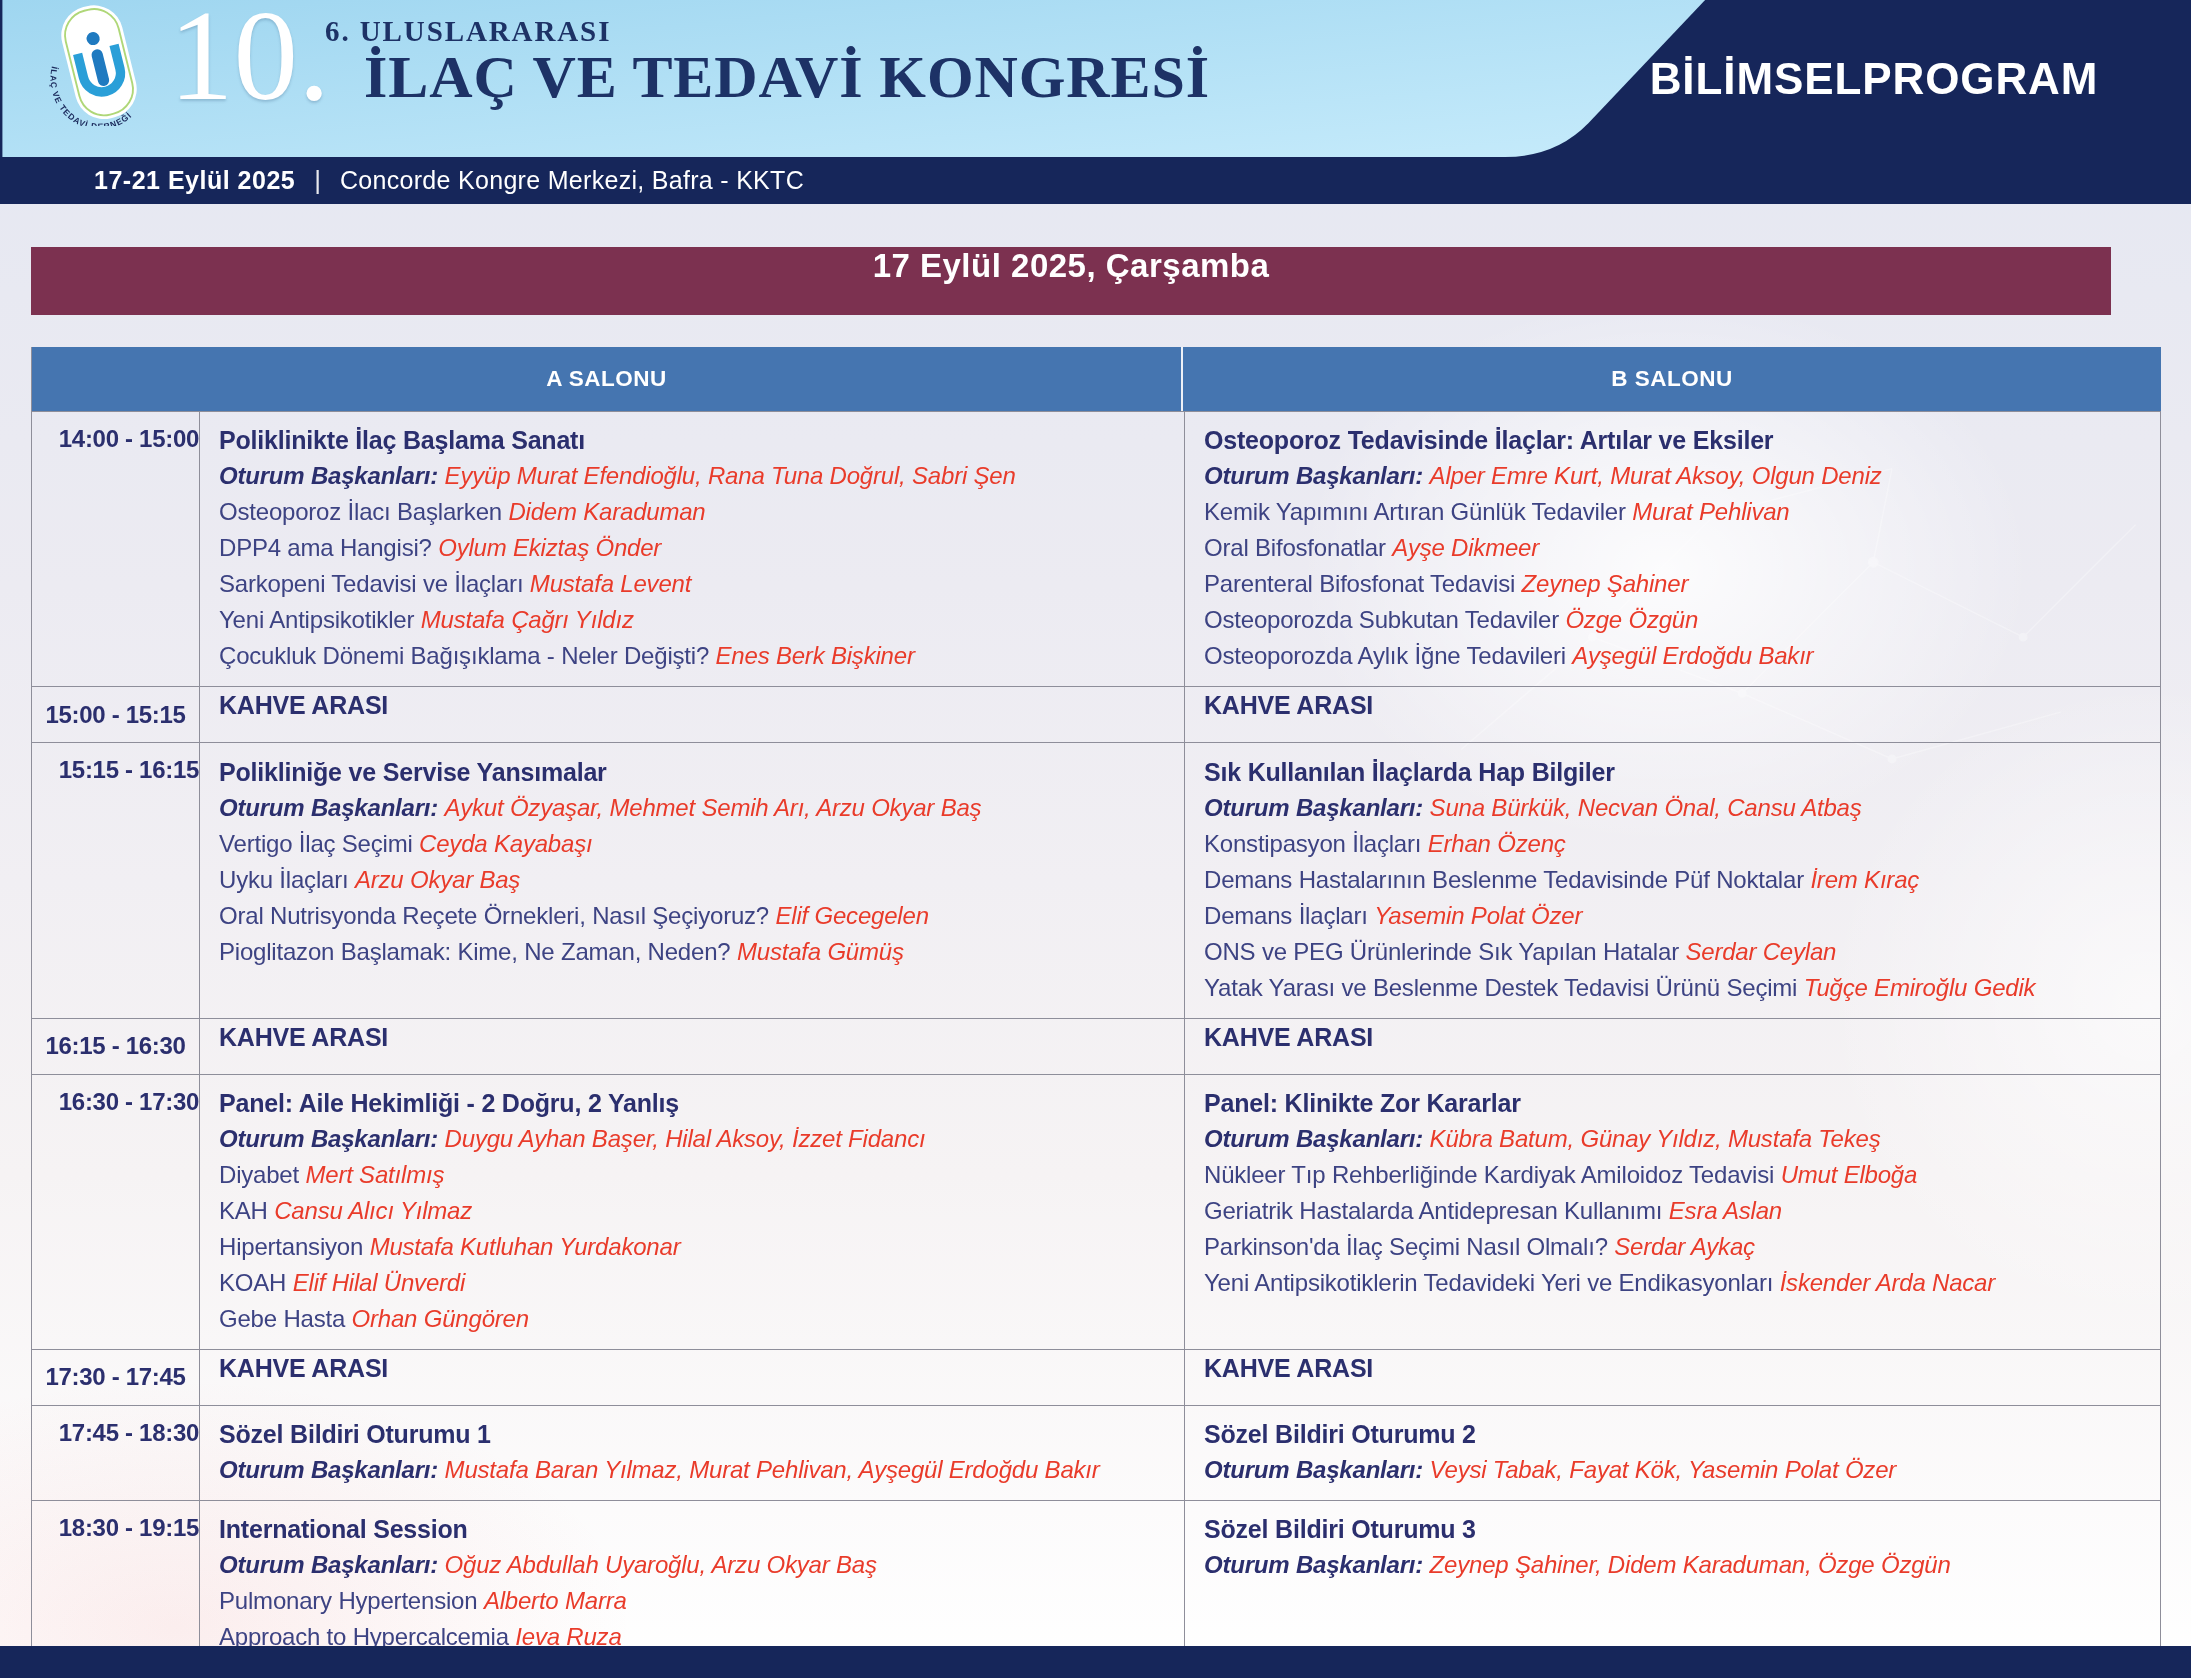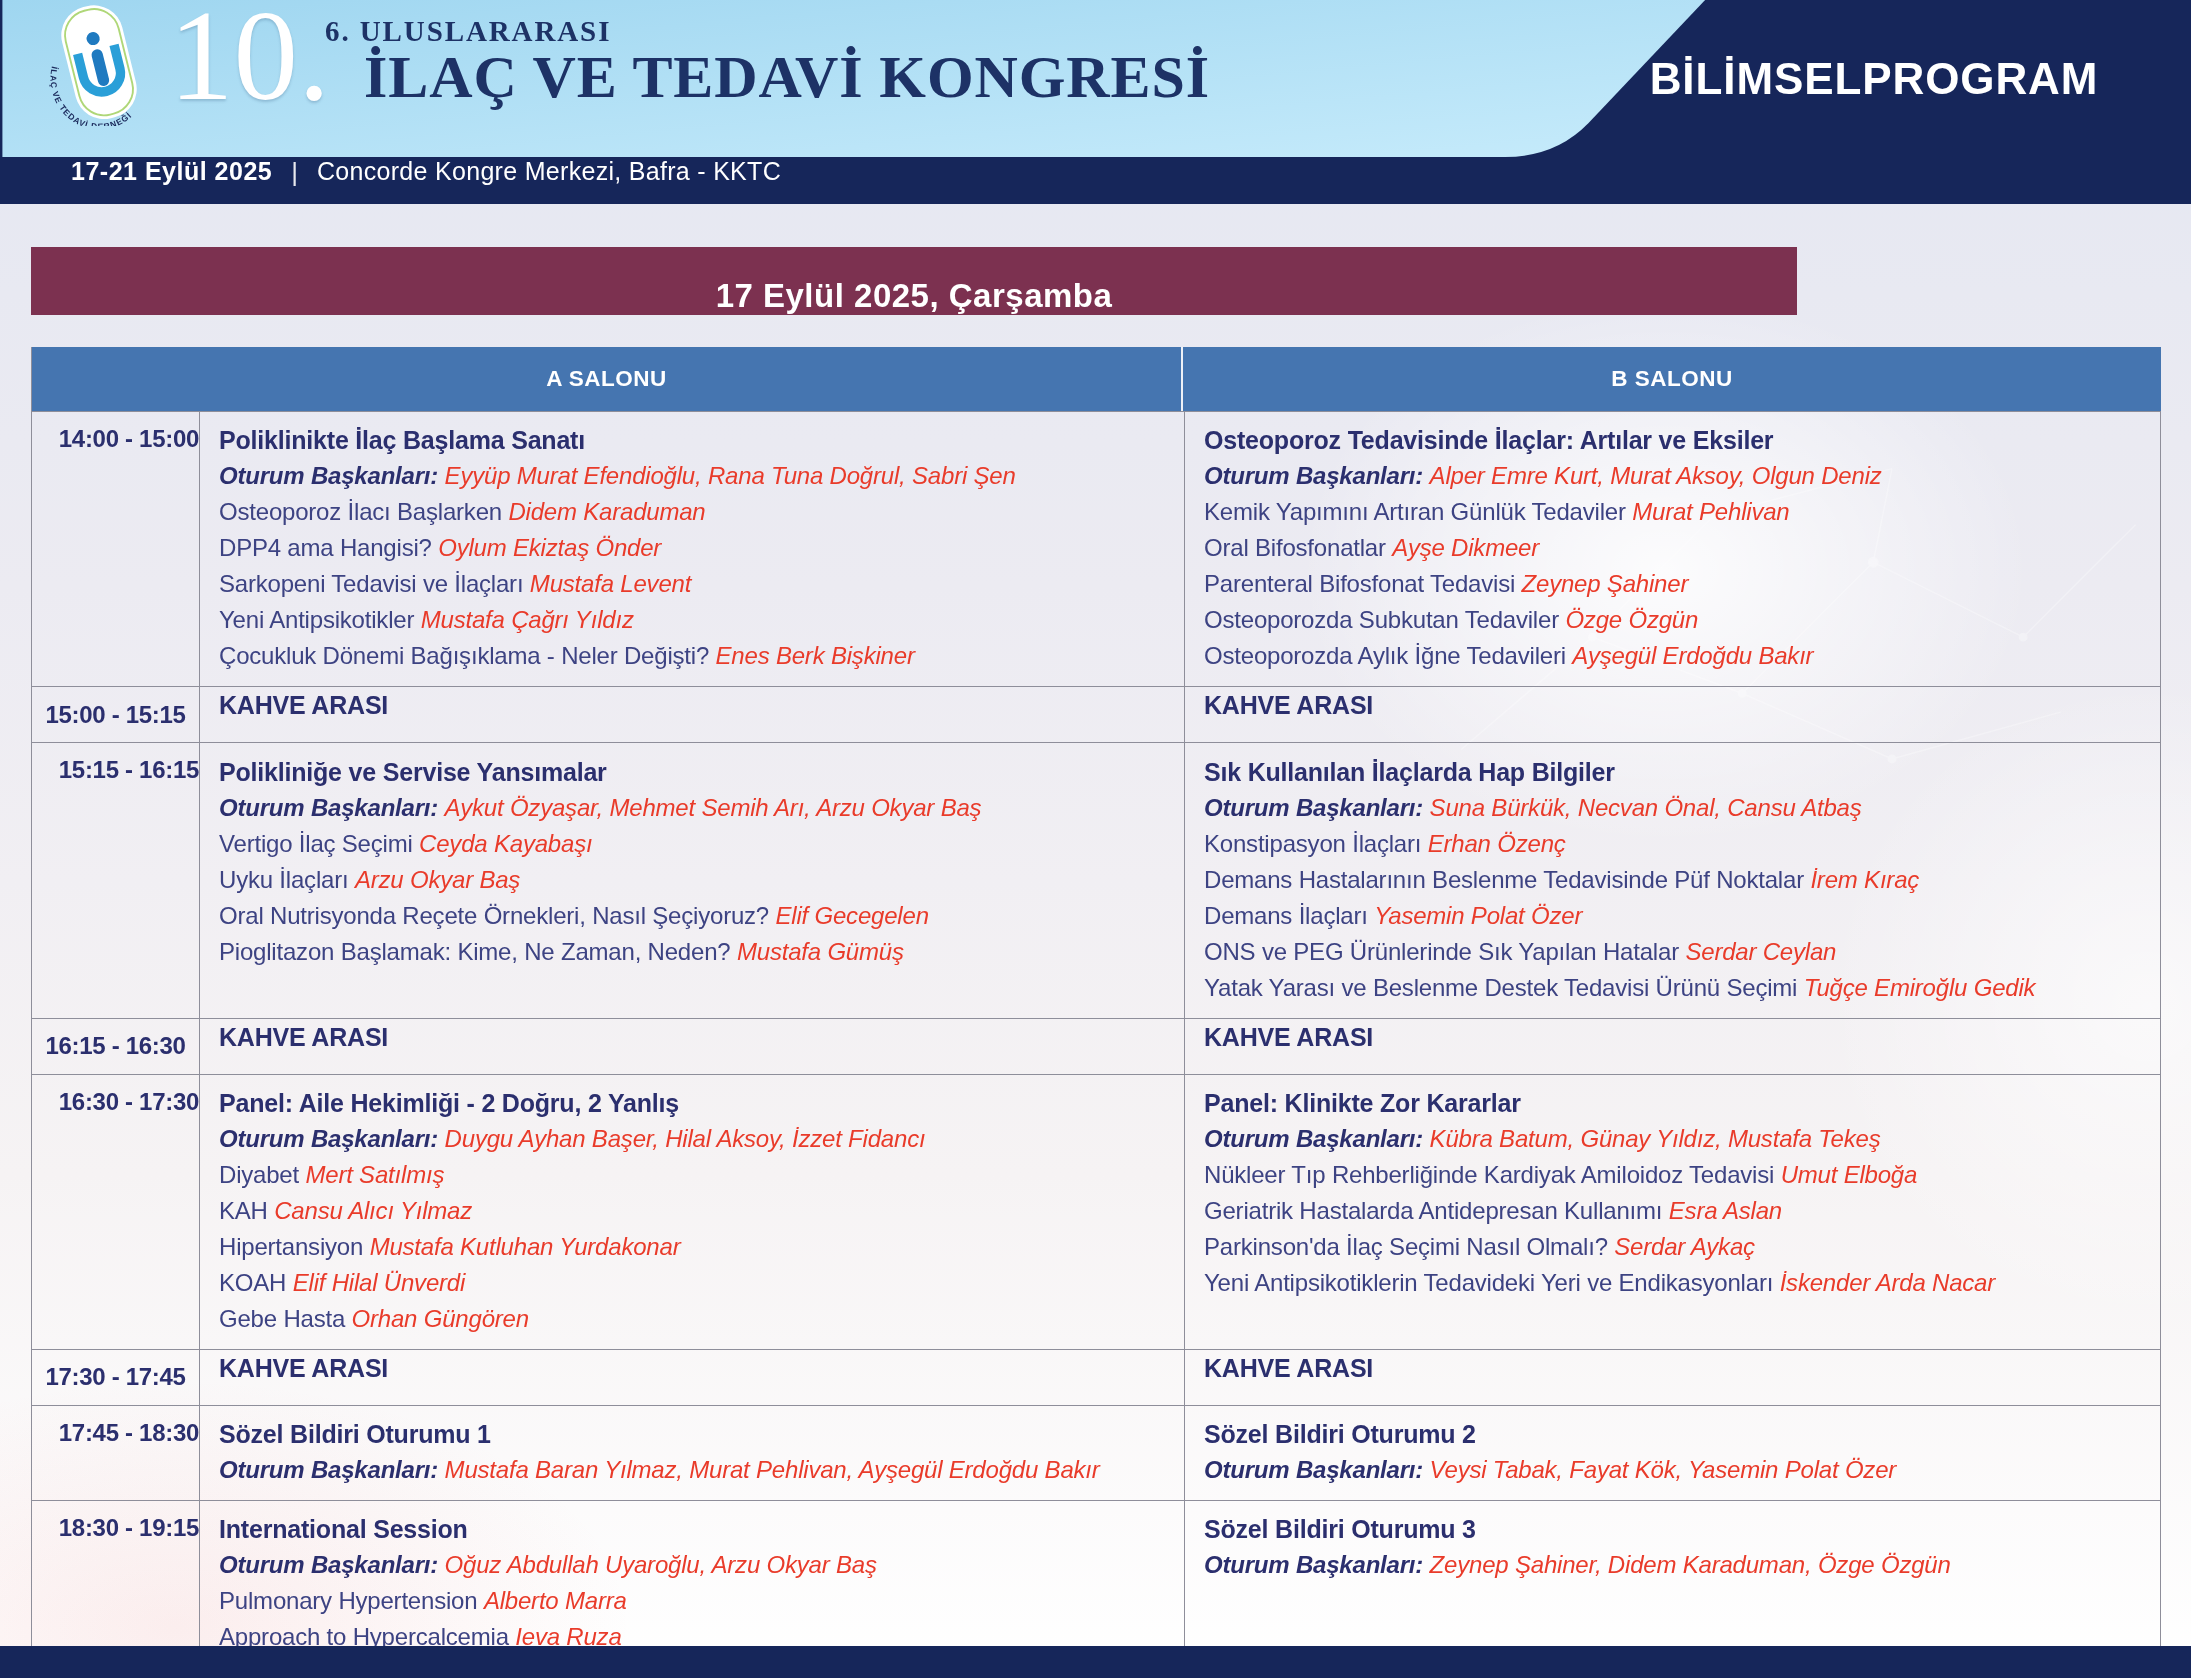--- a/index.html
+++ b/index.html
@@ -35,29 +35,29 @@
     position:absolute;left:322px;top:43px;color:#1d3266;
     font-family:"Liberation Serif",serif;font-weight:bold;font-size:60px;letter-spacing:0.9px;margin-left:42px;
   }
   .badge{
     position:absolute;left:1593px;top:0;width:562px;height:157px;
     display:flex;flex-direction:row;align-items:center;justify-content:center;
     color:#fff;font-weight:bold;font-size:44px;letter-spacing:0.9px;line-height:53px;
   }
   .datebar{
     position:absolute;left:0;top:157px;width:2191px;height:47px;
-    display:flex;align-items:flex-start;padding-left:71px;color:#fff;font-size:25px;
+    display:flex;align-items:center;padding-left:94px;color:#fff;font-size:25px;
   }
   .datebar .dr{font-weight:bold;letter-spacing:0.5px;}
   .datebar .sep{font-weight:normal;opacity:.9;padding:0 19px;font-size:26px;}
   .datebar .venue{font-weight:normal;letter-spacing:0.3px;}
   
   .daybar{
-    position:absolute;left:31px;top:247px;width:1766px;height:68px;background:var(--maroon);
-    display:flex;align-items:flex-end;justify-content:center;
+    position:absolute;left:31px;top:247px;width:2080px;height:68px;background:var(--maroon);
+    display:flex;align-items:flex-start;justify-content:center;
     color:#fff;font-size:33px;font-weight:bold;letter-spacing:0.5px;
   }
   
   .schedule{
     position:absolute;left:31px;top:347px;width:2130px;
     border-left:1.9px solid var(--border);border-right:1.9px solid var(--border);
     border-bottom:1.9px solid var(--border);
   }
   .salon-head{display:grid;grid-template-columns:1151px 978px;height:64px;}
   .salon-head .hc{

